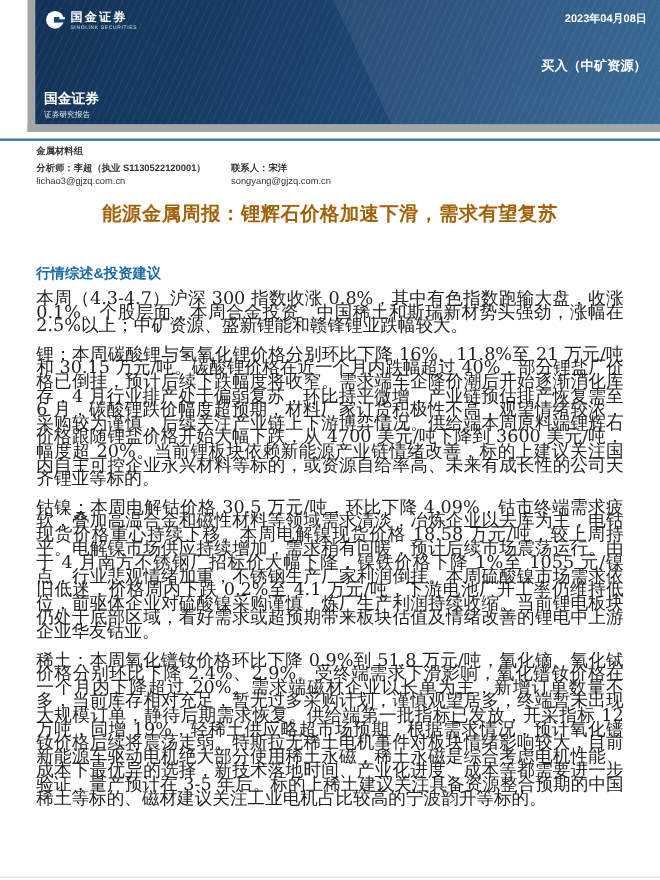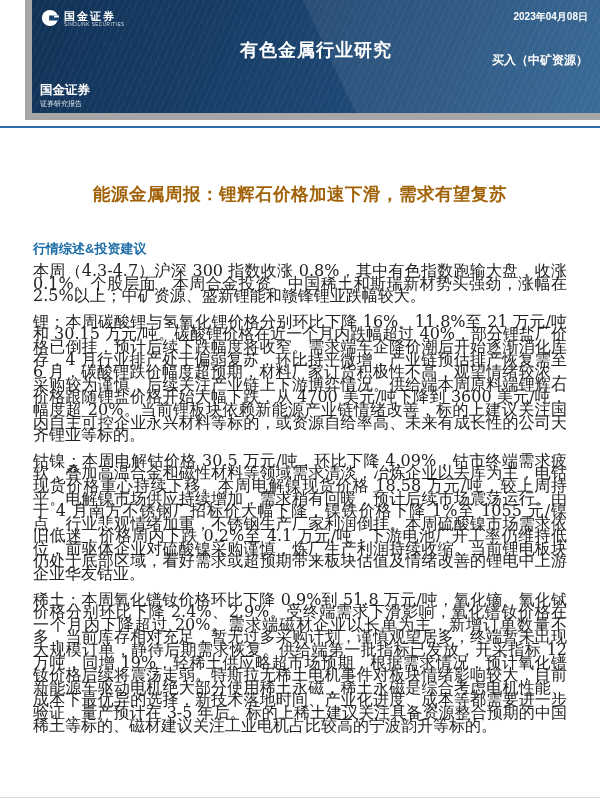--- a/index.html
+++ b/index.html
@@ -77,27 +77,39 @@
         <circle cx="10" cy="10" r="9" fill="#ffffff"></circle>
         <rect x="9" y="7.2" width="11" height="5.6" fill="#1b4571"></rect>
         <rect x="14.5" y="7.2" width="5.5" height="2.2" fill="#ffffff"></rect>
       </svg>
       <div>
         <div class="logo-text-cn">国金证券</div>
         <div class="logo-text-en">SINOLINK SECURITIES</div>
       </div>
     </div>
     <div class="banner-date">2023年04月08日</div>
-    <div class="banner-title">有色金属行业研究</div>
     <div class="banner-rating">买入（中矿资源）</div>
     <div class="banner-type">国金证券</div>
     <div class="banner-subtype">证券研究报告</div>
   </div>
   <div class="top-rule"></div>
 
+  <div class="analysts">
+    <div class="team">金属材料组</div>
+    <div class="cols">
+      <div class="col-left">
+        <div class="line-bold">分析师：李超（执业 S1130522120001）</div>
+        <div class="line-mail">lichao3@gjzq.com.cn</div>
+      </div>
+      <div class="col-right">
+        <div class="line-bold">联系人：宋洋</div>
+        <div class="line-mail">songyang@gjzq.com.cn</div>
+      </div>
+    </div>
+  </div>
 
   <div class="doc-title">能源金属周报：锂辉石价格加速下滑，需求有望复苏</div>
 
   <div class="content">
     <div class="sec-heading">行情综述&amp;投资建议</div>
     <p>本周（4.3-4.7）沪深 300 指数收涨 0.8%，其中有色指数跑输大盘，收涨 0.1%。个股层面，本周合金投资、中国稀土和斯瑞新材势头强劲，涨幅在 2.5%以上；中矿资源、盛新锂能和赣锋锂业跌幅较大。</p>
     <p>锂：本周碳酸锂与氢氧化锂价格分别环比下降 16%、11.8%至 21 万元/吨和 30.15 万元/吨。碳酸锂价格在近一个月内跌幅超过 40%，部分锂盐厂价格已倒挂，预计后续下跌幅度将收窄。需求端车企降价潮后开始逐渐消化库存，4 月行业排产处于偏弱复苏，环比持平微增，产业链预估排产恢复需至 6 月，碳酸锂跌价幅度超预期，材料厂家订货积极性不高，观望情绪较浓，采购较为谨慎，后续关注产业链上下游博弈情况。供给端本周原料端锂辉石价格跟随锂盐价格开始大幅下跌，从 4700 美元/吨下降到 3600 美元/吨，幅度超 20%。当前锂板块依赖新能源产业链情绪改善，标的上建议关注国内自主可控企业永兴材料等标的，或资源自给率高、未来有成长性的公司天齐锂业等标的。</p>
     <p>钴镍：本周电解钴价格 30.5 万元/吨，环比下降 4.09%，钴市终端需求疲软，叠加高温合金和磁性材料等领域需求清淡，冶炼企业以去库为主，电钴现货价格重心持续下移。本周电解镍现货价格 18.58 万元/吨，较上周持平。电解镍市场供应持续增加，需求稍有回暖，预计后续市场震荡运行。由于 4 月南方不锈钢厂招标价大幅下降，镍铁价格下降 1%至 1055 元/镍点，行业悲观情绪加重，不锈钢生产厂家利润倒挂。本周硫酸镍市场需求依旧低迷，价格周内下跌 0.2%至 4.1 万元/吨，下游电池厂开工率仍维持低位，前驱体企业对硫酸镍采购谨慎，炼厂生产利润持续收缩。当前锂电板块仍处于底部区域，看好需求或超预期带来板块估值及情绪改善的锂电中上游企业华友钴业。</p>
     <p>稀土：本周氧化镨钕价格环比下降 0.9%到 51.8 万元/吨，氧化镝、氧化铽价格分别环比下降 2.4%、2.9%。受终端需求下滑影响，氧化镨钕价格在一个月内下降超过 20%。需求端磁材企业以长单为主，新增订单数量不多，当前库存相对充足，暂无过多采购计划，谨慎观望居多，终端暂未出现大规模订单，静待后期需求恢复。供给端第一批指标已发放，开采指标 12 万吨，同增 19%，轻稀土供应略超市场预期，根据需求情况，预计氧化镨钕价格后续将震荡走弱。特斯拉无稀土电机事件对板块情绪影响较大，目前新能源车驱动电机绝大部分使用稀土永磁，稀土永磁是综合考虑电机性能、成本下最优异的选择，新技术落地时间、产业化进度、成本等都需要进一步验证，量产预计在 3-5 年后。标的上稀土建议关注具备资源整合预期的中国稀土等标的、磁材建议关注工业电机占比较高的宁波韵升等标的。</p>
   </div>

